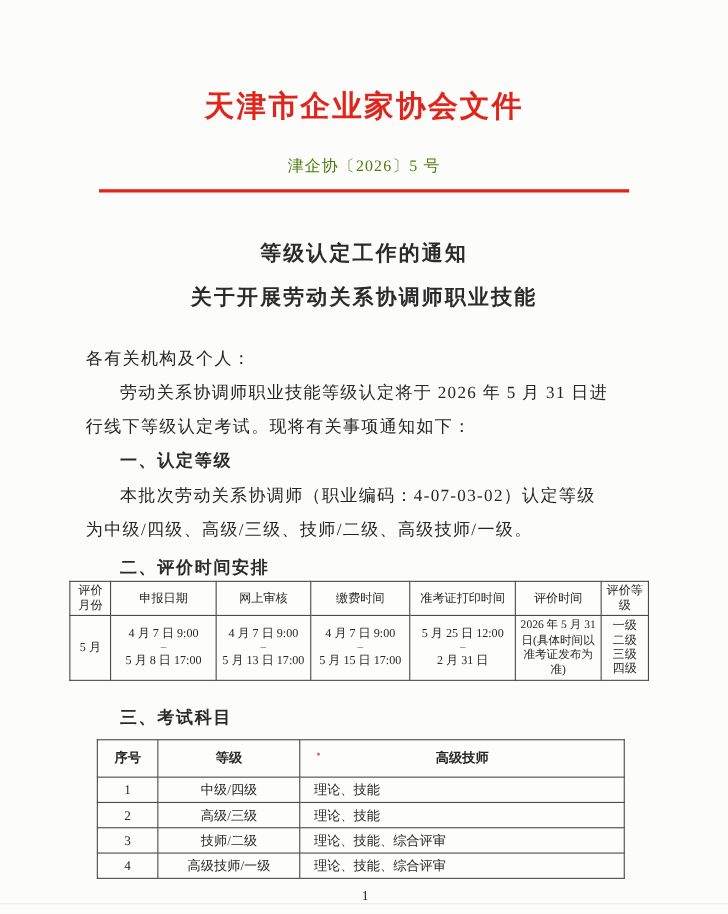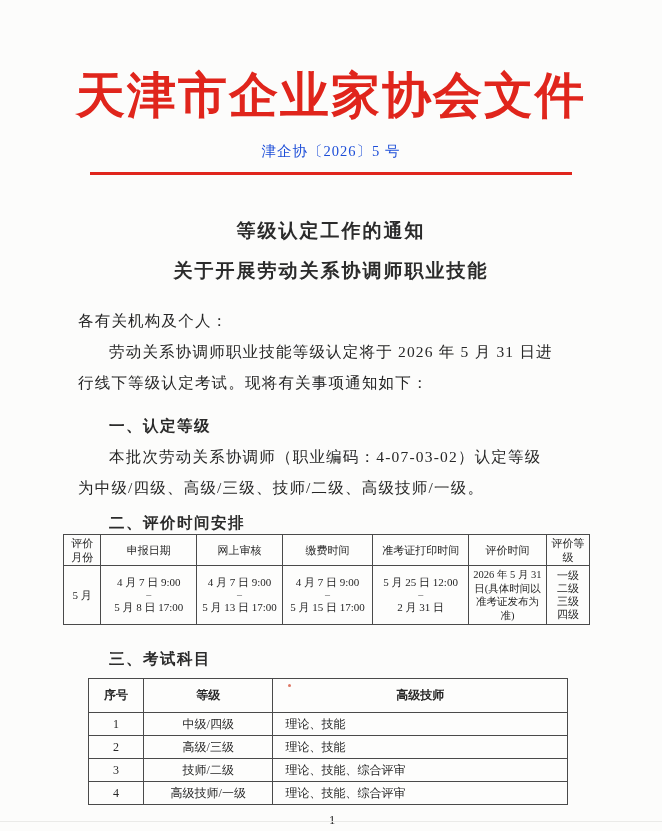--- a/index.html
+++ b/index.html
@@ -4,42 +4,42 @@
 <style>
   html,body{margin:0;padding:0;background:#ffffff;}
   .page{
     width:662px;height:831px;position:relative;overflow:hidden;
     background:#fcfcfb;
     font-family:"Liberation Serif","DejaVu Serif",serif;
     color:#262626;
   }
   .org-header{
     margin:72px 0 0 0;text-align:center;
-    font-size:49px;line-height:48px;font-weight:bold;
+    font-size:27px;line-height:48px;font-weight:bold;
     color:#e0251c;letter-spacing:2px;white-space:nowrap;
   }
   .doc-number{
     margin-top:22px;text-align:center;
-    font-size:14.5px;line-height:18px;letter-spacing:1px;color:#1d4ed8;
+    font-size:14.5px;line-height:18px;letter-spacing:1px;color:#4d7c0f;
   }
   .red-rule{
     margin:12px auto 0 auto;width:482px;height:3px;background:#e0251c;
   }
   .doc-title{
     margin-top:36px;text-align:center;
     font-family:"Liberation Sans","DejaVu Sans",sans-serif;
     font-size:19px;line-height:40px;font-weight:bold;
     letter-spacing:2px;color:#2b2b2b;
   }
   .content{padding:0 76px 0 78px;font-size:15.5px;line-height:31px;letter-spacing:1.2px;}
-  .salutation{margin-top:14px;}
+  .salutation{margin-top:20px;}
   .para div.indent{text-indent:2em;}
   .sec-heading{
     font-family:"Liberation Sans","DejaVu Sans",sans-serif;
-    font-weight:bold;text-indent:2em;color:#2b2b2b;letter-spacing:1.5px;margin-top:12px;
+    font-weight:bold;text-indent:2em;color:#2b2b2b;letter-spacing:1.5px;
   }
   .h2{margin-top:4px;}
   table{border-collapse:collapse;table-layout:fixed;background:#fdfdfc;}
   td,th{border:1px solid #4a4a4a;padding:1px 2px;font-weight:normal;
         text-align:center;vertical-align:middle;overflow:hidden;}
   .schedule-table{
     width:527px;margin:-4px 0 0 -15px;
     font-size:11px;line-height:14px;letter-spacing:0;
   }
   .schedule-table th{height:28px;line-height:14px;font-size:11px;}

